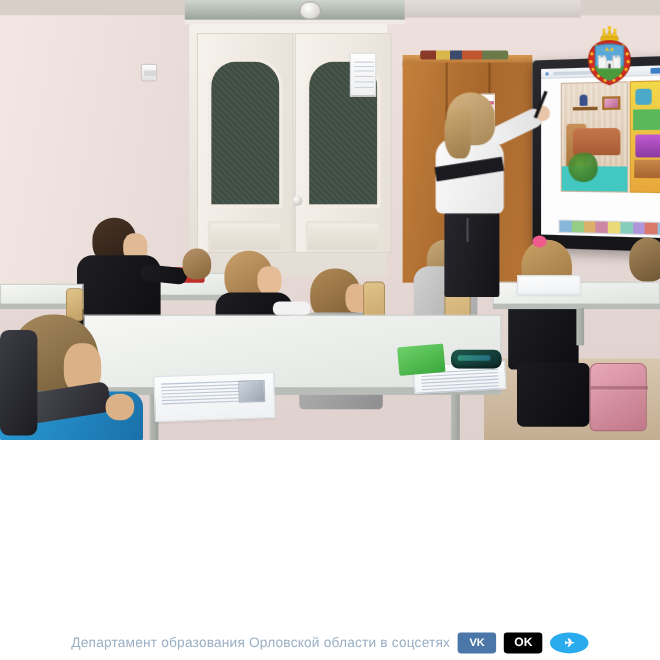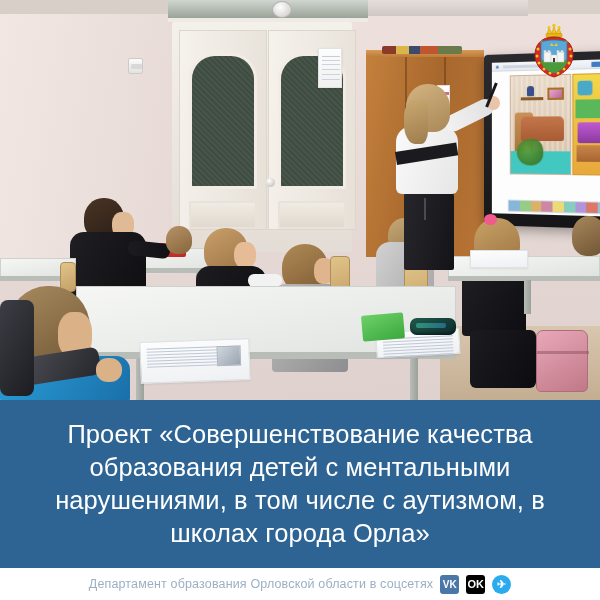--- a/index.html
+++ b/index.html
@@ -170,21 +170,21 @@
   
   .banner { position:absolute; left:0; top:400px; width:600px; height:168px;
             background:#2e6494; display:flex; align-items:center; justify-content:center; }
   .banner-title { color:#ffffff; font-size:25.5px; line-height:1.30; text-align:center;
                   font-weight:400; letter-spacing:.1px; padding:0 14px; }
 
   
   .footer { position:absolute; left:0; top:568px; width:600px; height:32px; background:#ffffff;
             display:flex; align-items:center; justify-content:center; gap:7px; }
   .footer-text { color:#9bb0c4; font-size:12.5px; letter-spacing:.15px; white-space:nowrap; }
-  .soc { width:19px; height:19px; border-radius:3px; display:flex; align-items:center;
+  .soc { width:35px; height:19px; border-radius:3px; display:flex; align-items:center;
          justify-content:center; color:#fff; font-weight:700; flex:0 0 auto; }
   .soc-vk { background:#4a76a8; font-size:10px; }
   .soc-ok { background:#000000; font-size:11px; }
   .soc-tg { background:#2aabee; border-radius:50%; font-size:11px; }
 
   
   .emblem { position:absolute; left:527px; top:22px; width:54px; height:58px; z-index:20; }
 </style>
 </head>
 <body>
@@ -420,23 +420,20 @@
             <rect x="21" y="28.5" width="2" height="2"></rect>
           <rect x="30" y="28.5" width="2" height="2"></rect>
             <rect x="34" y="28.5" width="2" height="2"></rect>
         </g>
         <path d="M26 36 L28 36 L28 40 L26 40 Z" fill="#3a3a3a"></path>
       </svg>
     </div>
 
   </div>
 
-  <div class="banner">
-    <div class="banner-title">Проект «Совершенствование качества образования детей с ментальными нарушениями, в том числе с аутизмом, в школах города Орла»</div>
-  </div>
 
   <div class="footer">
     <span class="footer-text">Департамент образования Орловской области в соцсетях</span>
     <span class="soc soc-vk">VK</span>
     <span class="soc soc-ok">OK</span>
     <span class="soc soc-tg">✈</span>
   </div>
 
 </div>
 

